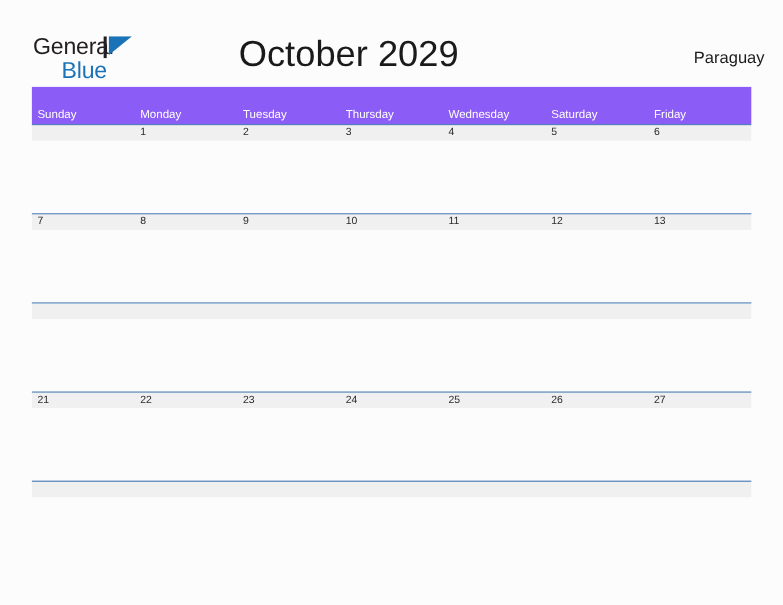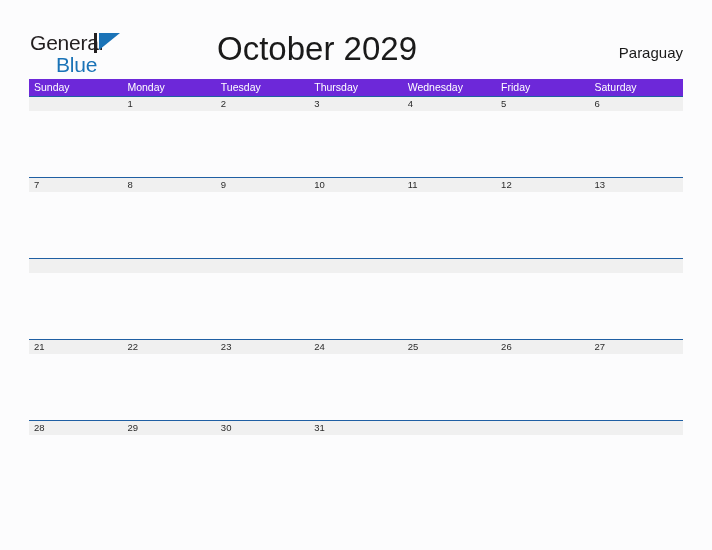--- a/index.html
+++ b/index.html
@@ -69,39 +69,39 @@
     width: 634px;
     text-align: center;
     font-size: 33px;
     font-weight: 400;
     color: #1a1a1a;
     font-family: "Liberation Sans", sans-serif;
     letter-spacing: 0px;
   }
   .cal-country {
     position: absolute;
-    right: 29px;
+    right: 17px;
     top: 44px;
     font-size: 15px;
     color: #1a1a1a;
     font-family: "Liberation Sans", sans-serif;
   }
 
   
   .calendar {
     position: absolute;
     left: 29px;
     top: 79px;
     width: 654px;
   }
   .weekday-row {
     display: flex;
     width: 654px;
-    height: 17px;
-    background: #6d28d9;
+    height: 34px;
+    background: #8b5cf6;
     align-items: flex-end;
   }
   .weekday-cell {
     flex: 1 1 0;
     color: #ffffff;
     font-size: 10.5px;
     line-height: 17px;
     padding-left: 5px;
     box-sizing: border-box;
     font-family: "Liberation Sans", sans-serif;
@@ -171,22 +171,22 @@
   </div>
 
   <div class="calendar">
 
     <div class="weekday-row">
       <div class="weekday-cell">Sunday</div>
       <div class="weekday-cell">Monday</div>
       <div class="weekday-cell">Tuesday</div>
       <div class="weekday-cell">Thursday</div>
       <div class="weekday-cell">Wednesday</div>
+      <div class="weekday-cell">Saturday</div>
       <div class="weekday-cell">Friday</div>
-      <div class="weekday-cell">Saturday</div>
     </div>
 
     <div class="week-row">
       <div class="rule"></div>
       <div class="band"></div>
       <div class="day-cells">
         <div class="day-cell"></div>
         <div class="day-cell">1</div>
         <div class="day-cell">2</div>
         <div class="day-cell">3</div>
@@ -225,25 +225,16 @@
         <div class="day-cell">24</div>
         <div class="day-cell">25</div>
         <div class="day-cell">26</div>
         <div class="day-cell">27</div>
       </div>
     </div>
 
     <div class="week-row">
       <div class="rule"></div>
       <div class="band"></div>
-      <div class="day-cells">
-        <div class="day-cell">28</div>
-        <div class="day-cell">29</div>
-        <div class="day-cell">30</div>
-        <div class="day-cell">31</div>
-        <div class="day-cell"></div>
-        <div class="day-cell"></div>
-        <div class="day-cell"></div>
-      </div>
     </div>
 
   </div>
 </div>
 
 </body></html>

